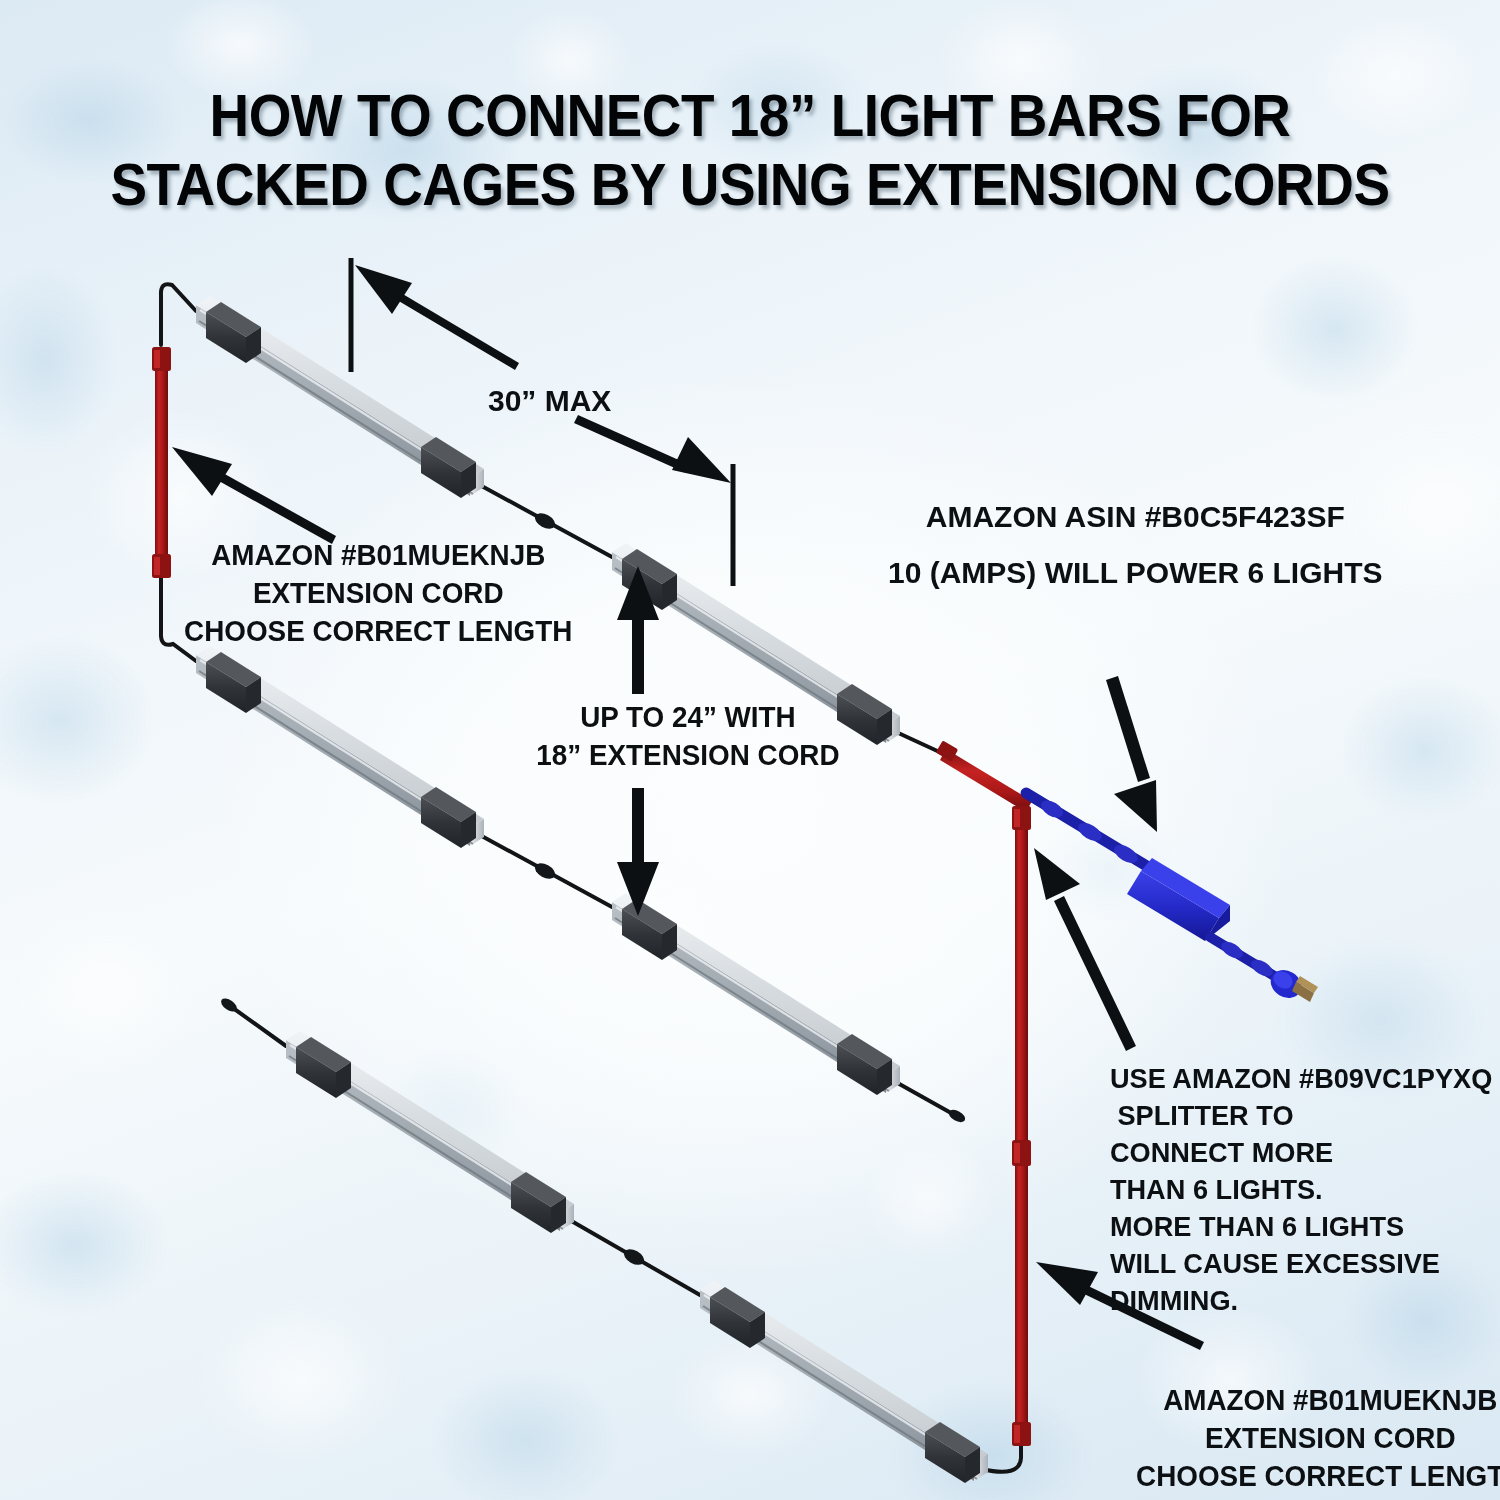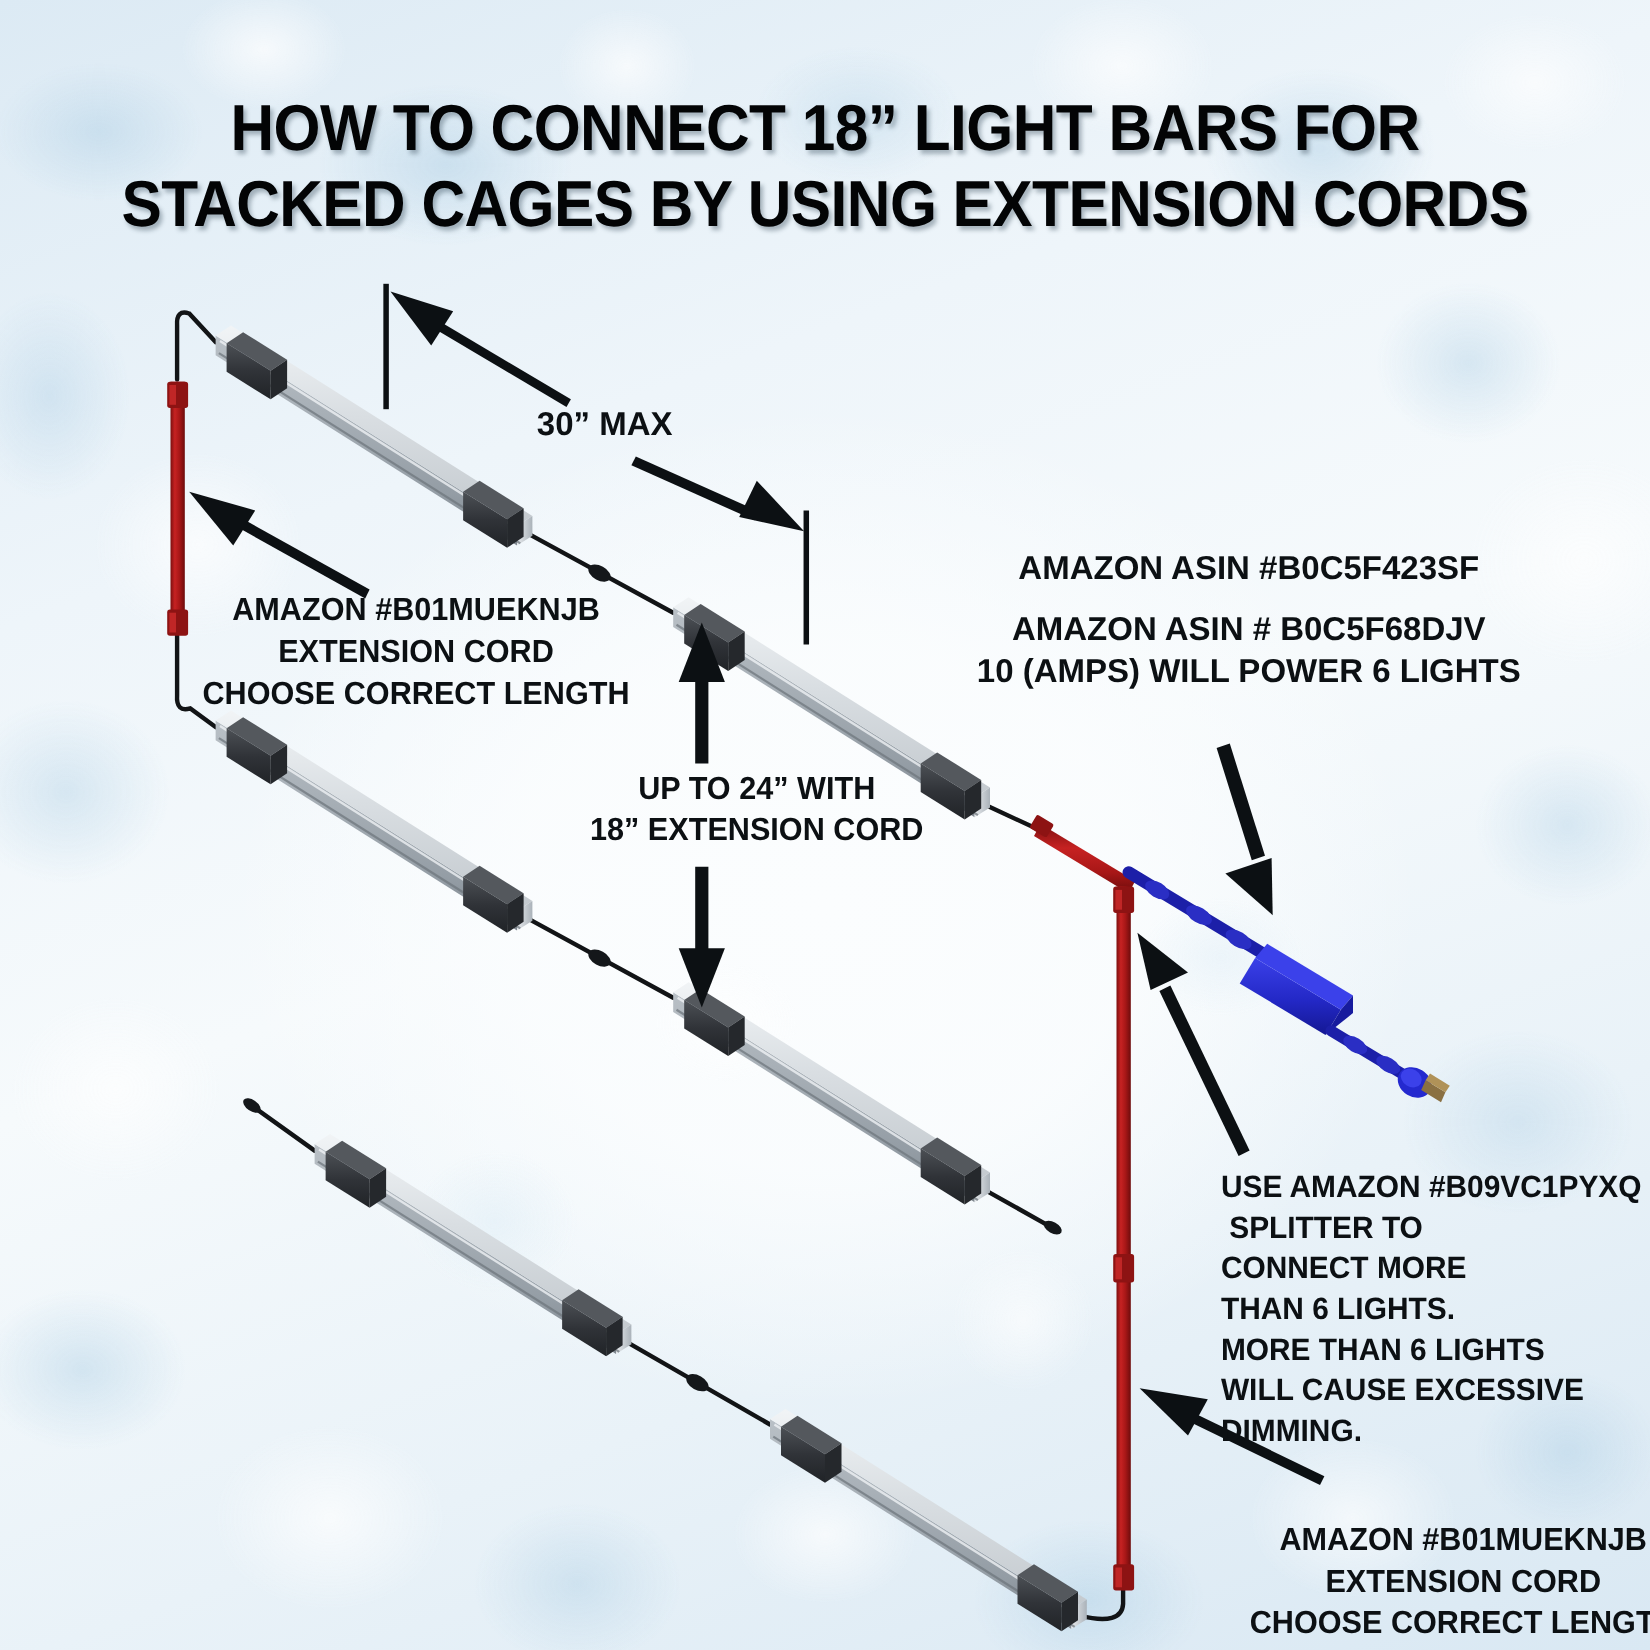--- a/index.html
+++ b/index.html
@@ -84,21 +84,21 @@
     position: absolute;
     color: #0c1013;
     font-family: "Liberation Sans", sans-serif;
     font-weight: bold;
     z-index: 5;
     white-space: nowrap;
   }
   .annot div { white-space: pre; }
 
   #annot-left-cord      { left: 176px; top: 536px; font-size: 29px; line-height: 38px; text-align: center; transform: scaleX(0.96); }
-  #annot-dim-30         { left: 488px; top: 367px; font-size: 30px; line-height: 38px; }
+  #annot-dim-30         { left: 488px; top: 382px; font-size: 30px; line-height: 38px; }
   #annot-dim-24         { left: 530px; top: 698px; font-size: 29px; line-height: 38px; text-align: center; transform: scaleX(0.96); }
   #annot-asin-amps      { left: 888px; top: 498px; font-size: 30px; line-height: 38px; text-align: center; }
   #annot-asin-amps .gap { height: 18px; }
   #annot-splitter       { left: 1104px; top: 1060px; font-size: 28px; line-height: 37px; transform: scaleX(0.97); }
   #annot-right-cord     { left: 1128px; top: 1381px; font-size: 29px; line-height: 38px; text-align: center; transform: scaleX(0.96); }
 
   #diagram { position: absolute; inset: 0; z-index: 4; }
 </style>
 </head>
 <body>
@@ -396,21 +396,20 @@
   </div>
 
   <div class="annot" id="annot-dim-24">
     <div>UP TO 24” WITH</div>
     <div>18” EXTENSION CORD</div>
   </div>
 
   <div class="annot" id="annot-asin-amps">
     <div>AMAZON ASIN #B0C5F423SF</div>
     <div class="gap"></div>
-    <div>AMAZON ASIN # B0C5F68DJV</div>
     <div>10 (AMPS) WILL POWER 6 LIGHTS</div>
   </div>
 
   <div class="annot" id="annot-splitter">
     <div>USE AMAZON #B09VC1PYXQ</div>
     <div> SPLITTER TO</div>
     <div>CONNECT MORE</div>
     <div>THAN 6 LIGHTS.</div>
     <div>MORE THAN 6 LIGHTS</div>
     <div>WILL CAUSE EXCESSIVE</div>

